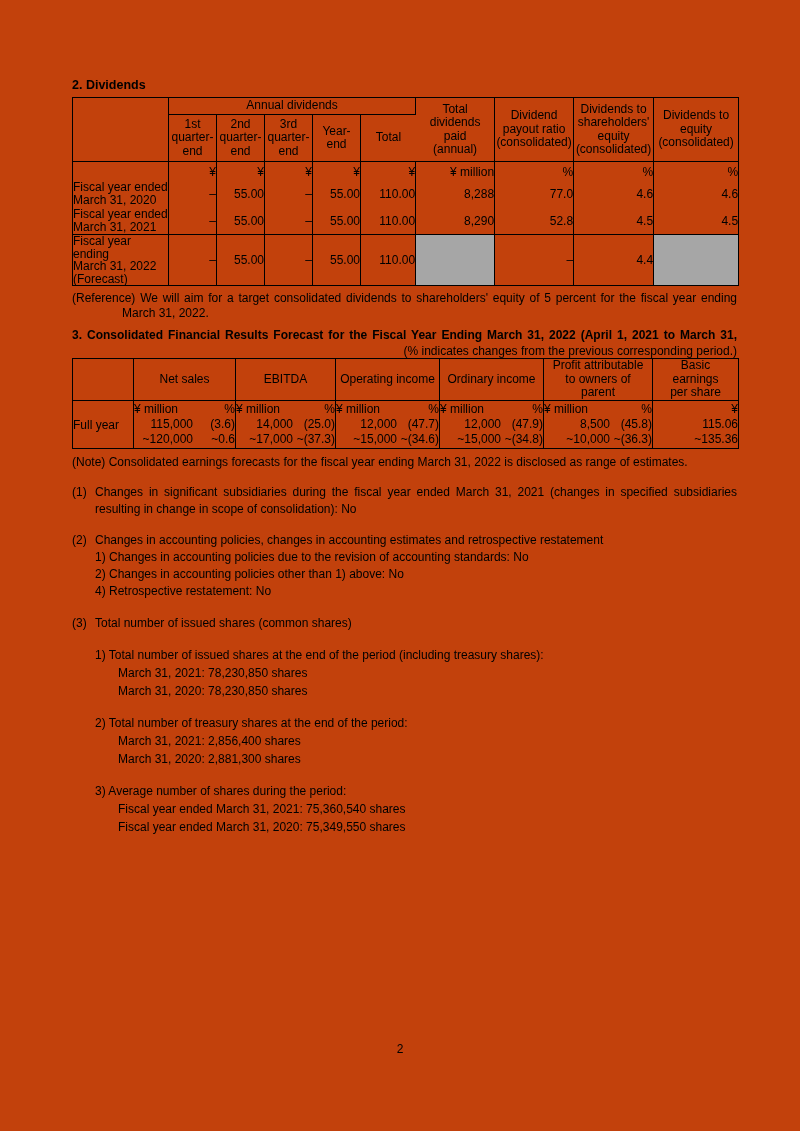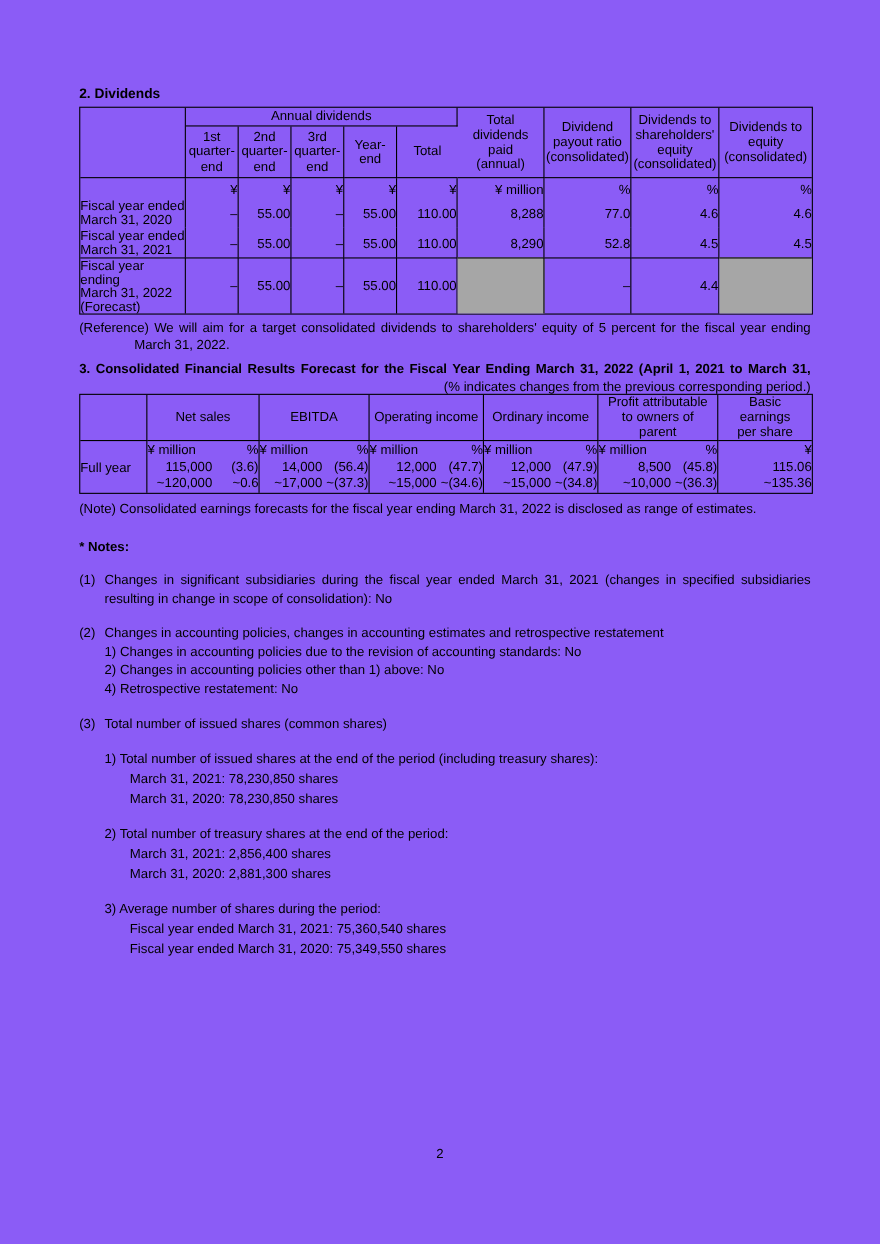--- a/index.html
+++ b/index.html
@@ -1,16 +1,16 @@
 <!DOCTYPE html>
 <html><head>
 <meta charset="utf-8">
 <style>
   html,body{margin:0;padding:0;background:#fff;}
-  .page{position:relative;width:800px;height:1131px;background:#8b5cf6;
+  .page{position:relative;width:800px;height:1131px;background:#c2410c;
         font-family:"Liberation Sans", sans-serif;font-size:12px;color:#000;overflow:hidden;}
   .content{position:absolute;left:72px;top:0;width:665px;}
 
   .sec-title{margin-top:78px;font-weight:bold;font-size:12.5px;line-height:14px;}
 
   
   .tbl{border-collapse:separate;border-spacing:0;border:1px solid #000;table-layout:fixed;width:665px;}
   .tbl th,.tbl td{border-right:1px solid #000;padding:0;font-weight:normal;font-size:12px;overflow:hidden;}
   .tbl th:last-child,.tbl td:last-child{border-right:none;}
   .tbl thead th{border-bottom:1px solid #000;text-align:center;vertical-align:middle;line-height:13.5px;}
@@ -203,21 +203,21 @@
                 <span class="vr">~0.6</span>
               </div>
           </td>
           <td class="fc-cell">
             <div class="fl">
                 <span class="ul">¥ million</span>
                 <span class="ur">%</span>
               </div>
             <div class="fl">
                 <span class="vl">14,000</span>
-                <span class="vr">(56.4)</span>
+                <span class="vr">(25.0)</span>
               </div>
             <div class="fl">
                 <span class="vl">~17,000</span>
                 <span class="vr">~(37.3)</span>
               </div>
           </td>
           <td class="fc-cell">
             <div class="fl">
                 <span class="ul">¥ million</span>
                 <span class="ur">%</span>
@@ -269,21 +269,20 @@
             <div class="fl">
                 <span class="er">~135.36</span>
               </div>
           </td>
         </tr>
       </tbody>
     </table>
 
     <div class="fc-note">(Note) Consolidated earnings forecasts for the fiscal year ending March 31, 2022 is disclosed as range of estimates.</div>
 
-    <div class="notes-title">* Notes:</div>
 
     <div class="note-item">
       <span class="note-marker">(1)</span>
       <div class="jline" style="line-height:17px;">Changes in significant subsidiaries during the fiscal year ended March 31, 2021 (changes in specified subsidiaries</div>
       <div class="note-l2">resulting in change in scope of consolidation): No</div>
     </div>
 
     <div class="note-item">
       <span class="note-marker">(2)</span>
       <div>Changes in accounting policies, changes in accounting estimates and retrospective restatement</div>

